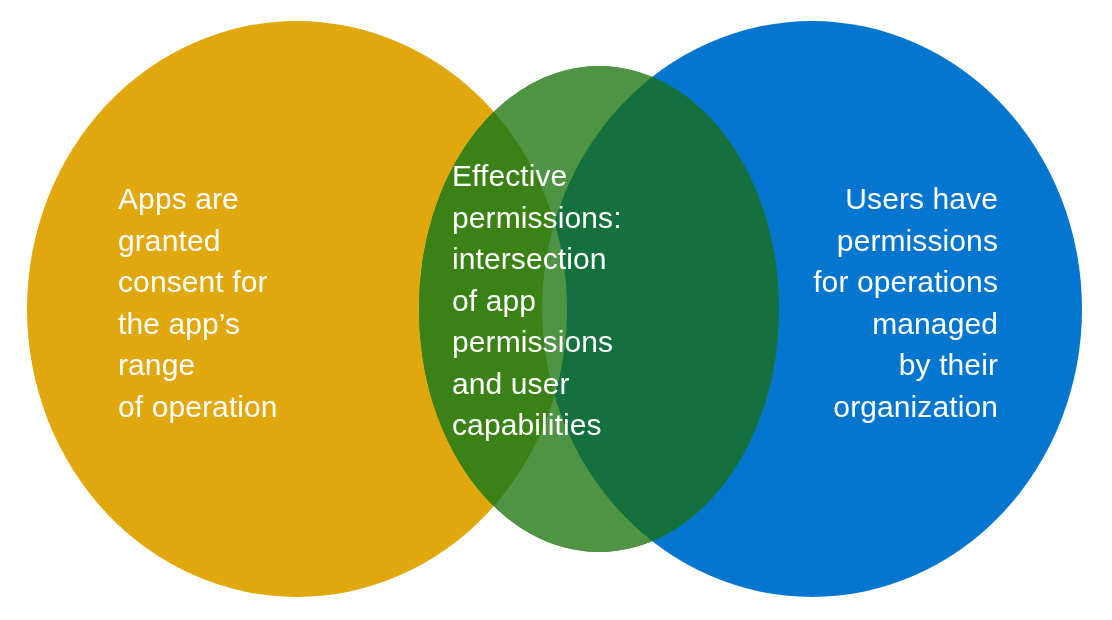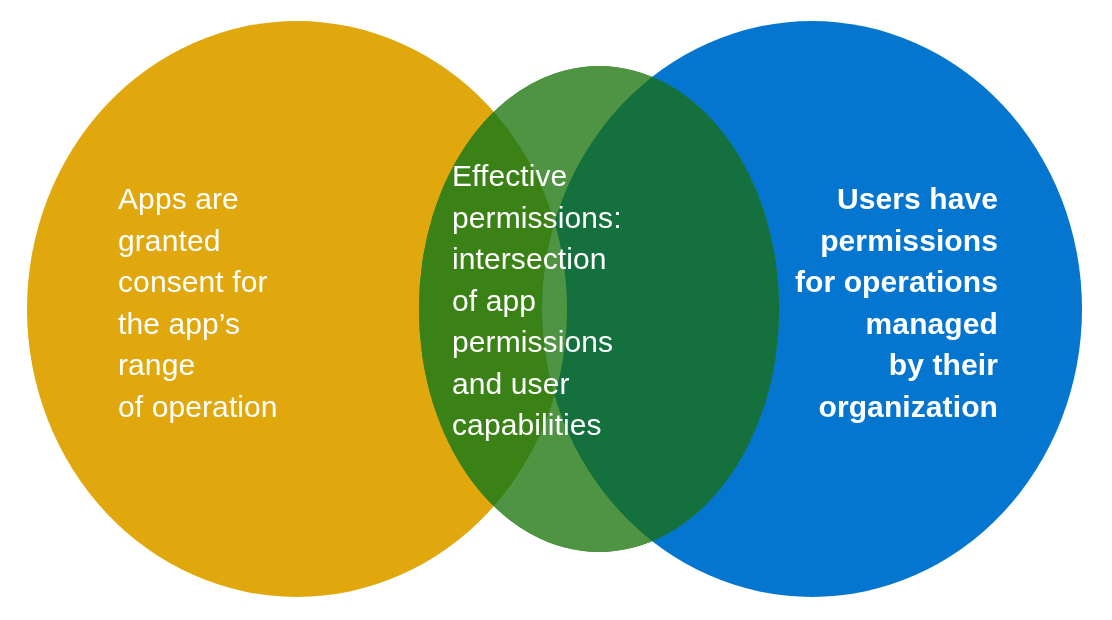--- a/index.html
+++ b/index.html
@@ -46,21 +46,20 @@
   #label-center {
     left: 452px;
     top: 155px;
     width: 206px;
   }
   #label-right {
     left: 770px;
     top: 178px;
     width: 228px;
     text-align: right;
-    font-weight: bold;
   }
 </style>
 </head>
 <body>
 
 <div id="venn-stage">
 
   <svg id="venn-svg" viewBox="0 0 1112 620" xmlns="http://www.w3.org/2000/svg" aria-hidden="true">
     <defs>
       <clipPath id="clip-left">

